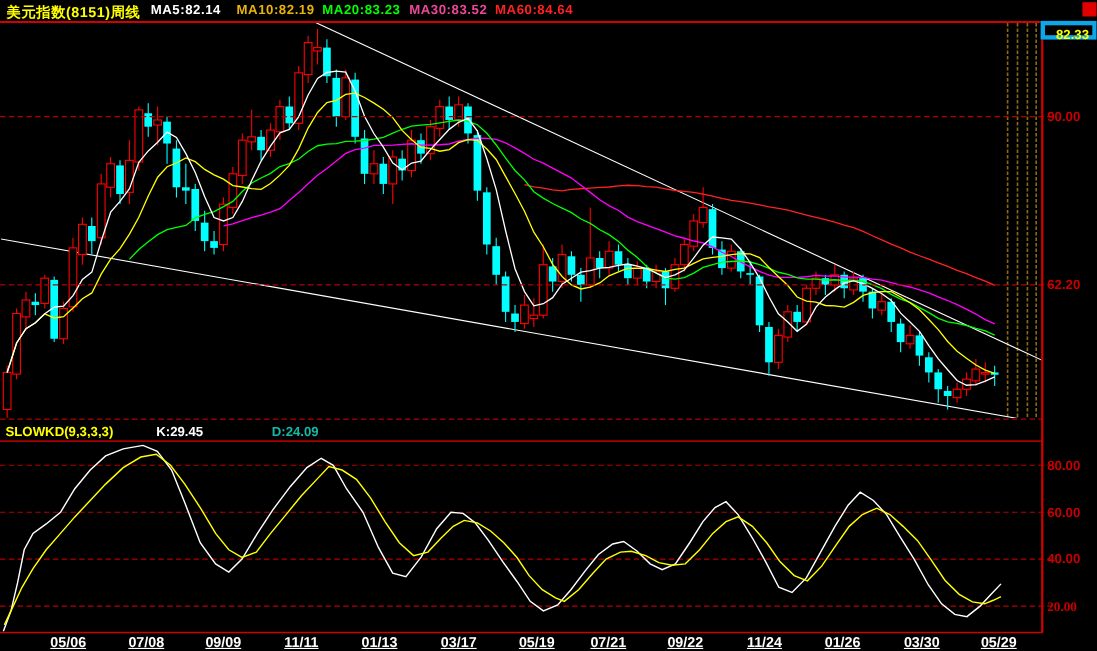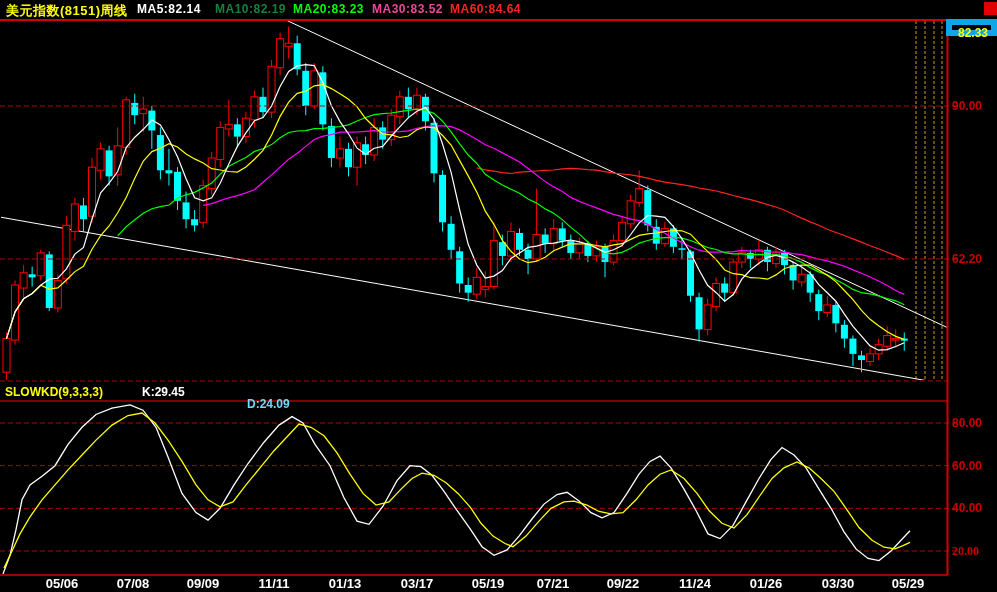--- a/index.html
+++ b/index.html
@@ -5,23 +5,23 @@
   * { margin:0; padding:0; box-sizing:border-box; }
   html,body { width:997px; height:592px; background:#000; overflow:hidden;
               font-family:"Liberation Sans", sans-serif; }
   #stage { position:relative; width:997px; height:592px; background:#000; }
   #chart-svg { position:absolute; left:0; top:0; }
   .hdr-txt { position:absolute; top:2px; font-size:12px; font-weight:bold; white-space:nowrap; letter-spacing:0.5px; }
   #title { left:6px; font-size:13px; }
   .ylab { position:absolute; left:952px; font-size:12px; font-weight:bold; color:#c80000; white-space:nowrap; }
   .sublab { position:absolute; top:385px; font-size:12px; font-weight:bold; white-space:nowrap; }
   .datelab { position:absolute; top:576px; font-size:13px; font-weight:bold; color:#ffffff;
-             transform:translateX(-50%); white-space:nowrap; }
+             transform:translateX(-50%); white-space:nowrap;text-decoration:underline; }
   #price-box { position:absolute; left:946px; top:19px; width:51px; height:17px;
-               background:#000; border:6px solid #0ea5e9; color:#ffff00;
+               background:#000; border:4px solid #0ea5e9; color:#ffff00;
                font-size:12px; font-weight:bold; text-align:right; padding:1px 3px 0 0; }
   #corner-badge { position:absolute; left:984px; top:2px; width:13px; height:13px; background:#e00000; }
 </style>
 </head>
 <body>
 
 <div id="stage">
 
   <svg id="chart-svg" width="997" height="592">
       <defs>
@@ -270,37 +270,37 @@
       <line x1="0" y1="20" x2="997" y2="20" stroke="#d40000" stroke-width="2"></line>
       <line x1="0" y1="381" x2="948" y2="381" stroke="#b20000" stroke-width="1" stroke-dasharray="5,3"></line>
       <line x1="0" y1="401" x2="948" y2="401" stroke="#aa0000" stroke-width="1.5"></line>
       <line x1="0" y1="575" x2="948" y2="575" stroke="#d40000" stroke-width="1.5"></line>
       <line x1="947.5" y1="20" x2="947.5" y2="575" stroke="#d40000" stroke-width="2"></line>
     </svg>
 
   <div id="title" class="hdr-txt" style="color: rgb(255, 255, 0);">美元指数(8151)周线</div>
   <div id="ma-labels">
       <span class="hdr-txt" style="left: 137px; color: rgb(255, 255, 255);">MA5:82.14</span>
-      <span class="hdr-txt" style="left: 215px; color: #15803d;">MA10:82.19</span>
+      <span class="hdr-txt" style="left: 215px; color: #eab308;">MA10:82.19</span>
       <span class="hdr-txt" style="left: 293px; color: rgb(0, 255, 0);">MA20:83.23</span>
       <span class="hdr-txt" style="left: 372px; color: #ec4899;">MA30:83.52</span>
       <span class="hdr-txt" style="left: 450px; color: rgb(255, 34, 34);">MA60:84.64</span>
     </div>
 
   <div id="price-box">82.33</div>
   <div id="corner-badge"></div>
 
   <div id="main-ylabels">
       <span class="ylab" style="top: 99px;">90.00</span>
       <span class="ylab" style="top: 252px;">62.20</span>
     </div>
 
   <span class="sublab" style="left:5px;color:#ffff00;">SLOWKD(9,3,3,3)</span>
   <span class="sublab" style="left:142px;color:#ffffff;">K:29.45</span>
-  <span class="sublab" style="left:247px;color:#7dd3fc;margin-top:12px;">D:24.09</span>
+  <span class="sublab" style="left:247px;color:#14b8a6;">D:24.09</span>
 
   <div id="sub-ylabels">
       <span class="ylab" style="top: 416px;">80.00</span>
       <span class="ylab" style="top: 458.667px;">60.00</span>
       <span class="ylab" style="top: 501.333px;">40.00</span>
       <span class="ylab" style="top: 544px; font-family: Liberation Serif, serif;">20.00</span>
     </div>
 
   <div id="date-row">
       <span class="datelab" style="left: 62px;">05/06</span>

